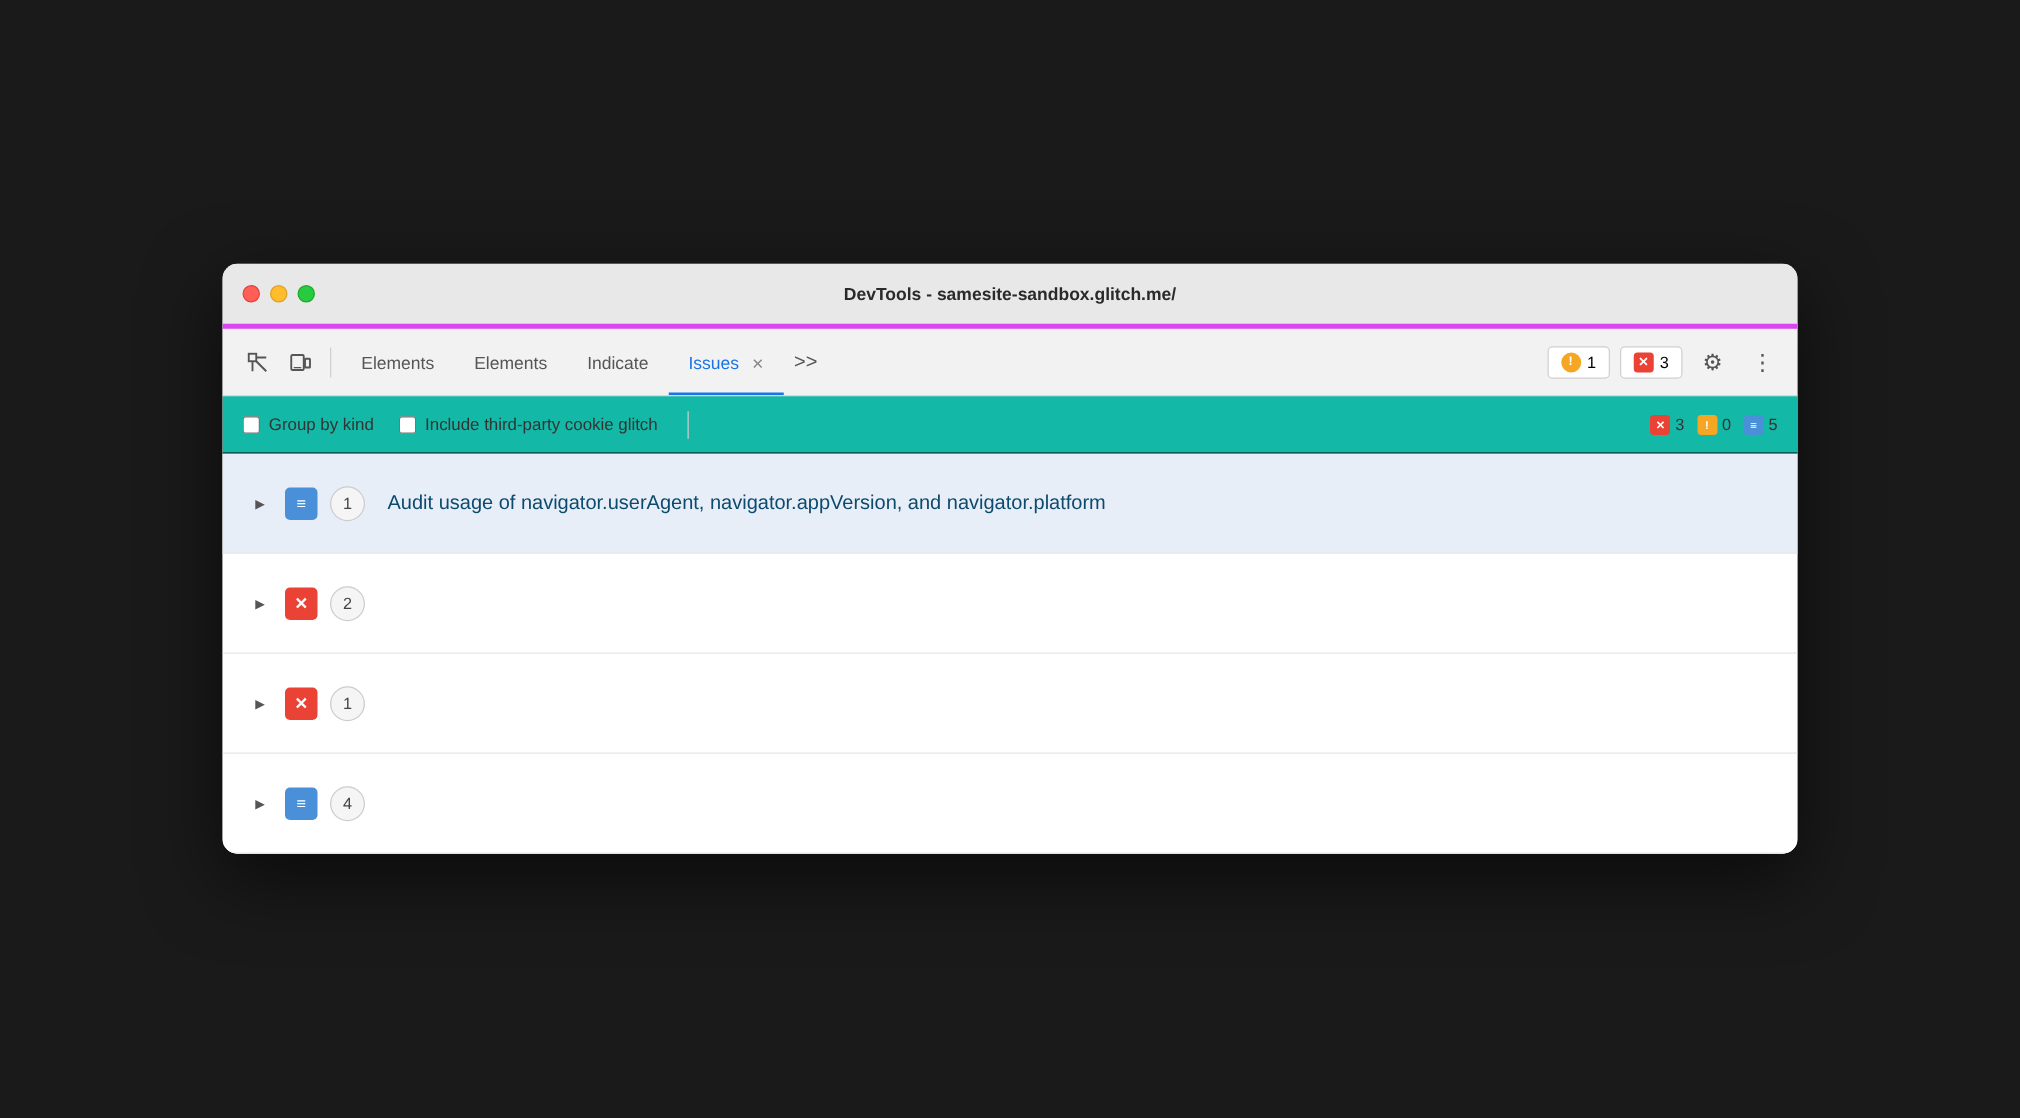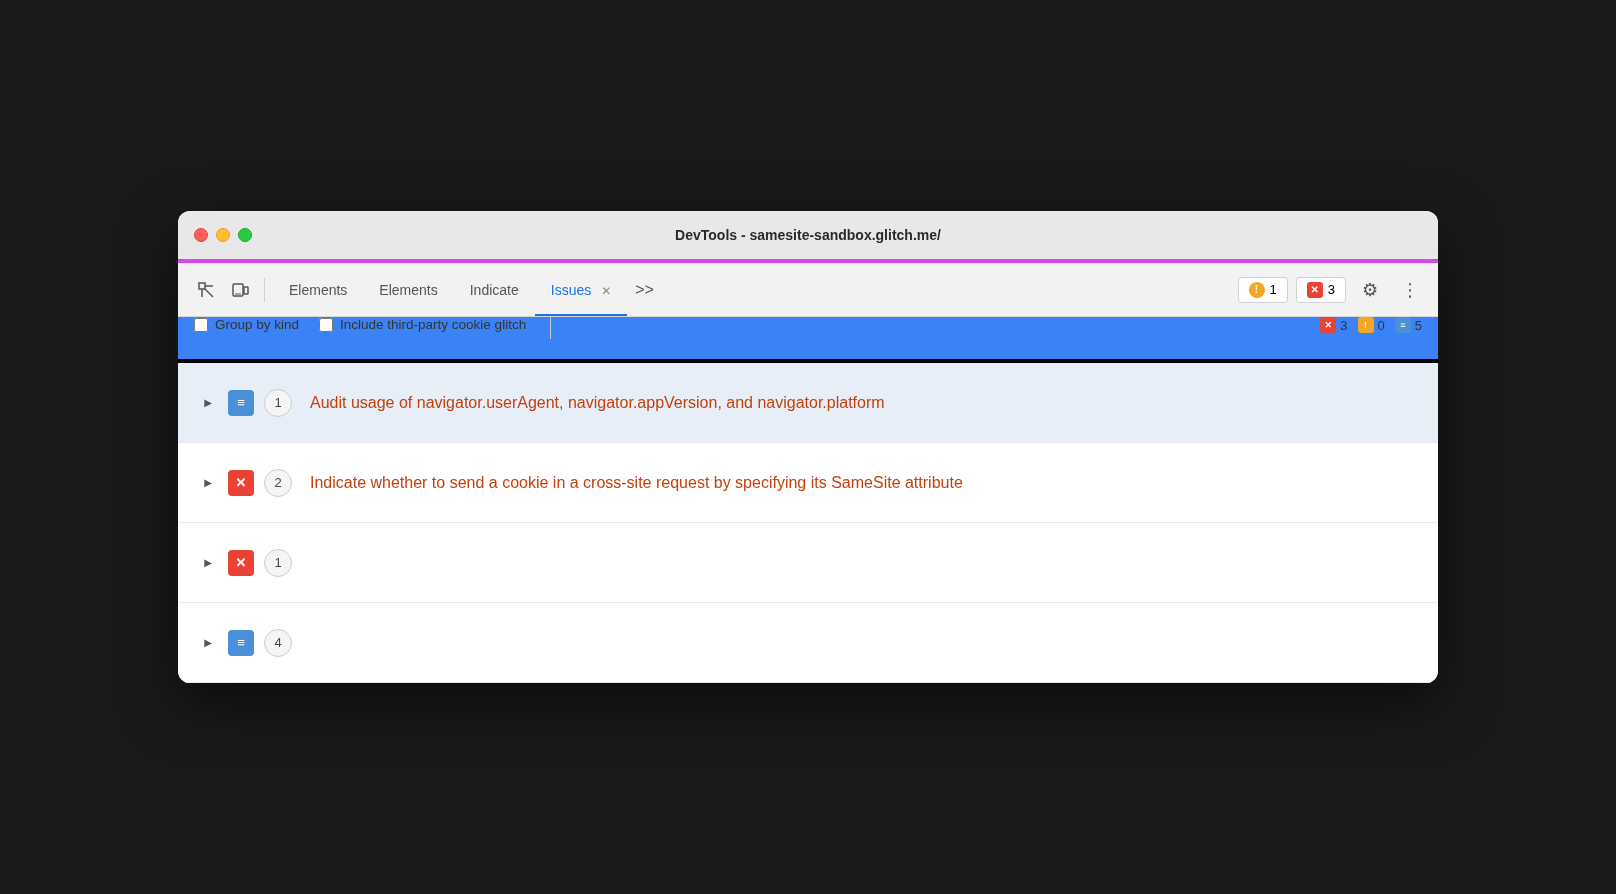--- a/index.html
+++ b/index.html
@@ -178,26 +178,26 @@
       border: none;
       background: transparent;
       cursor: pointer;
       font-size: 18px;
       color: #555;
       border-radius: 4px;
     }
 
     
     .filter-bar {
-      background: #3b82f6;
+      background: #14b8a6;
       height: 46px;
       display: flex;
-      align-items: flex-start;
+      align-items: center;
       padding: 0 16px;
-      border-bottom: 4px solid #000000;
+      border-bottom: 1px solid #000000;
       gap: 20px;
     }
     .checkbox-label {
       display: flex;
       align-items: center;
       gap: 7px;
       font-size: 13.5px;
       color: #333;
       cursor: pointer;
     }
@@ -312,21 +312,21 @@
       display: flex;
       align-items: center;
       justify-content: center;
       font-size: 13px;
       color: #444;
       margin-right: 18px;
       flex-shrink: 0;
     }
     .issue-text {
       font-size: 16px;
-      color: #c2410c;
+      color: #0c4a6e;
       line-height: 1.5;
       font-weight: 400;
     }
   </style>
 </head>
 <body>
 
 <div class="window">
 
   <div class="title-bar">
@@ -416,21 +416,20 @@
       <div class="expand-arrow">▶</div>
       <div class="issue-type-icon icon-blue">≡</div>
       <div class="issue-count-badge">1</div>
       <div class="issue-text">Audit usage of navigator.userAgent, navigator.appVersion, and navigator.platform</div>
     </div>
 
     <div class="issue-row">
       <div class="expand-arrow">▶</div>
       <div class="issue-type-icon icon-red">✕</div>
       <div class="issue-count-badge">2</div>
-      <div class="issue-text">Indicate whether to send a cookie in a cross-site request by specifying its SameSite attribute</div>
     </div>
 
     <div class="issue-row">
       <div class="expand-arrow">▶</div>
       <div class="issue-type-icon icon-red">✕</div>
       <div class="issue-count-badge">1</div>
     </div>
 
     <div class="issue-row">
       <div class="expand-arrow">▶</div>

